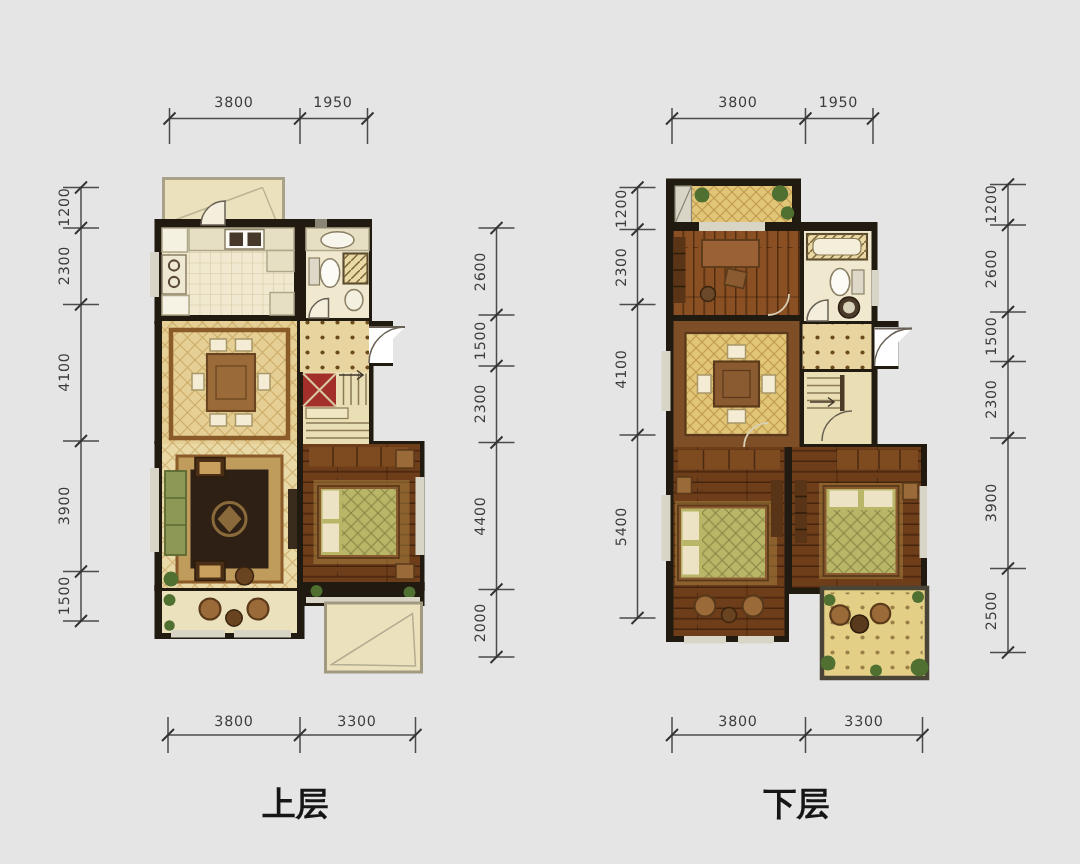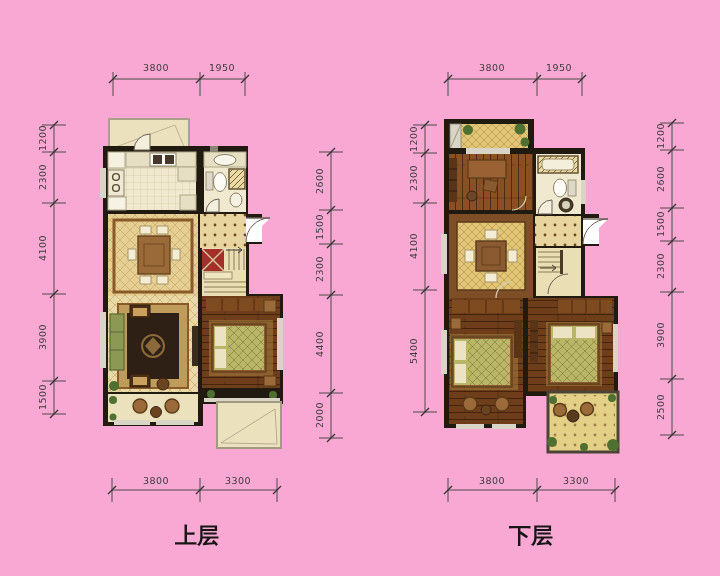--- a/index.html
+++ b/index.html
@@ -1,16 +1,16 @@
 <!DOCTYPE html>
 <html><head>
 <meta charset="utf-8">
 <style>
   html,body{margin:0;padding:0;background:#ffffff;}
-  .canvas{position:relative;width:720px;height:576px;background:#f9a8d4;overflow:hidden;
+  .canvas{position:relative;width:720px;height:576px;background:#e5e5e5;overflow:hidden;
           font-family:"DejaVu Sans", sans-serif;}
   svg{position:absolute;left:0;top:0;}
   text{font-family:"DejaVu Sans", sans-serif;}
   .dim-text{font-size:9.5px;fill:#3c3c3c;letter-spacing:0.5px;}
   .floor-label{font-size:22px;font-weight:bold;fill:#161616;}
 </style>
 </head>
 <body>
 
 <div class="canvas">

